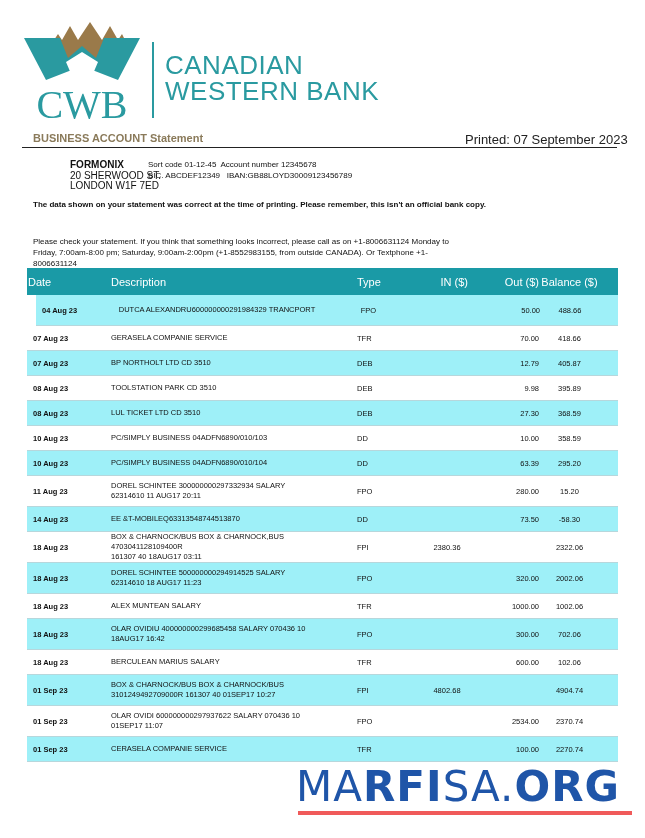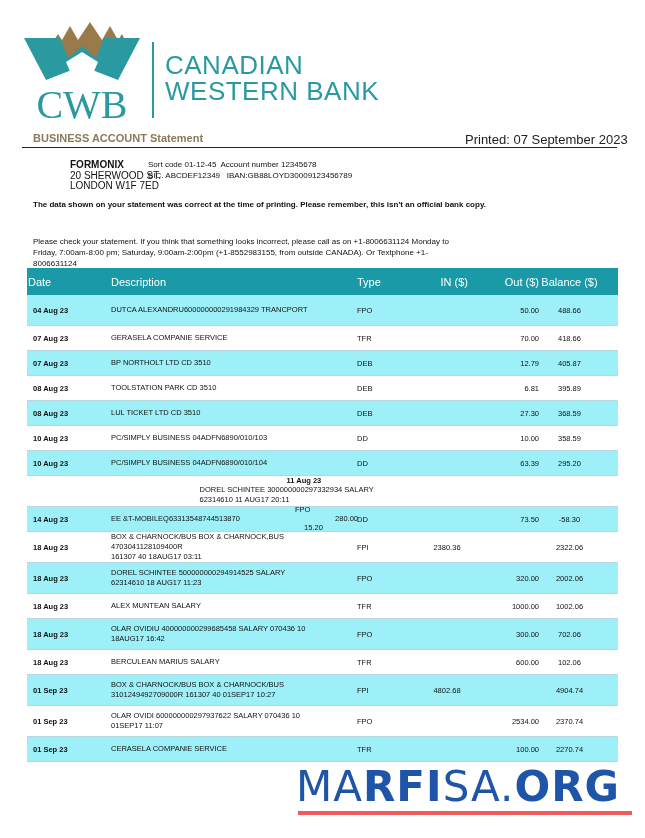--- a/index.html
+++ b/index.html
@@ -85,21 +85,21 @@
 <div class="table">
   <div class="thead">
     <div class="c-date">Date</div>
     <div class="c-desc">Description</div>
     <div class="c-type">Type</div>
     <div class="c-in">IN ($)</div>
     <div class="c-out">Out ($)</div>
     <div class="c-bal">Balance ($)</div>
   </div>
   <div id="tbody">
-      <div class="row alt" style="height: 30px;">
+      <div class="row alt" style="height: 30px; margin-left: 9px;">
         <div class="c-date">04 Aug 23</div>
         <div class="c-desc">
           <div>DUTCA ALEXANDRU600000000291984329 TRANCPORT</div>
         </div>
         <div class="c-type">FPO</div>
         <div class="c-in"></div>
         <div class="c-out">50.00</div>
         <div class="c-bal">488.66</div>
       </div>
       <div class="row" style="height: 24px;">
@@ -122,21 +122,21 @@
         <div class="c-out">12.79</div>
         <div class="c-bal">405.87</div>
       </div>
       <div class="row" style="height: 24px;">
         <div class="c-date">08 Aug 23</div>
         <div class="c-desc">
           <div>TOOLSTATION PARK CD 3510</div>
         </div>
         <div class="c-type">DEB</div>
         <div class="c-in"></div>
-        <div class="c-out">6.81</div>
+        <div class="c-out">9.98</div>
         <div class="c-bal">395.89</div>
       </div>
       <div class="row alt" style="height: 24px;">
         <div class="c-date">08 Aug 23</div>
         <div class="c-desc">
           <div>LUL TICKET LTD CD 3510</div>
         </div>
         <div class="c-type">DEB</div>
         <div class="c-in"></div>
         <div class="c-out">27.30</div>
@@ -155,21 +155,21 @@
       <div class="row alt" style="height: 24px;">
         <div class="c-date">10 Aug 23</div>
         <div class="c-desc">
           <div>PC/SIMPLY BUSINESS 04ADFN6890/010/104</div>
         </div>
         <div class="c-type">DD</div>
         <div class="c-in"></div>
         <div class="c-out">63.39</div>
         <div class="c-bal">295.20</div>
       </div>
-      <div class="row" style="height: 30px; flex-direction: column;">
+      <div class="row" style="height: 30px;">
         <div class="c-date">11 Aug 23</div>
         <div class="c-desc">
           <div>DOREL SCHINTEE 300000000297332934 SALARY</div>
           <div>62314610 11 AUG17 20:11</div>
         </div>
         <div class="c-type">FPO</div>
         <div class="c-in"></div>
         <div class="c-out">280.00</div>
         <div class="c-bal">15.20</div>
       </div>

